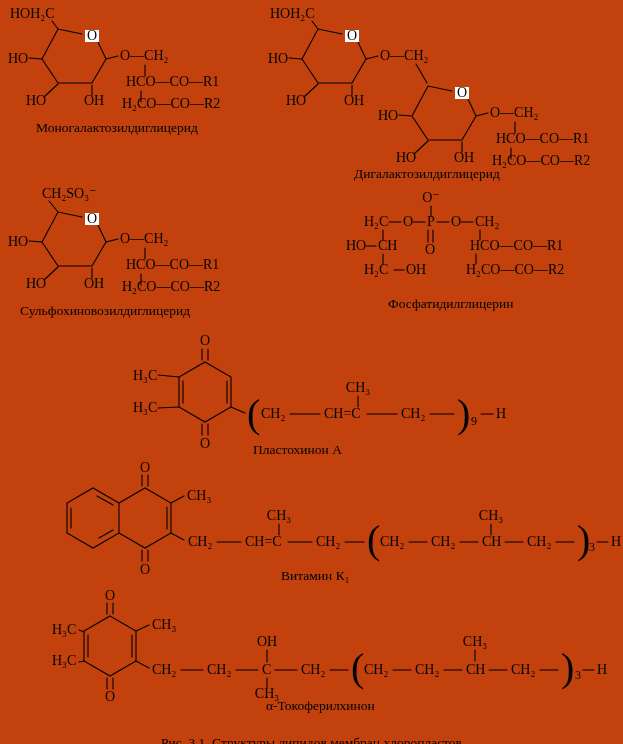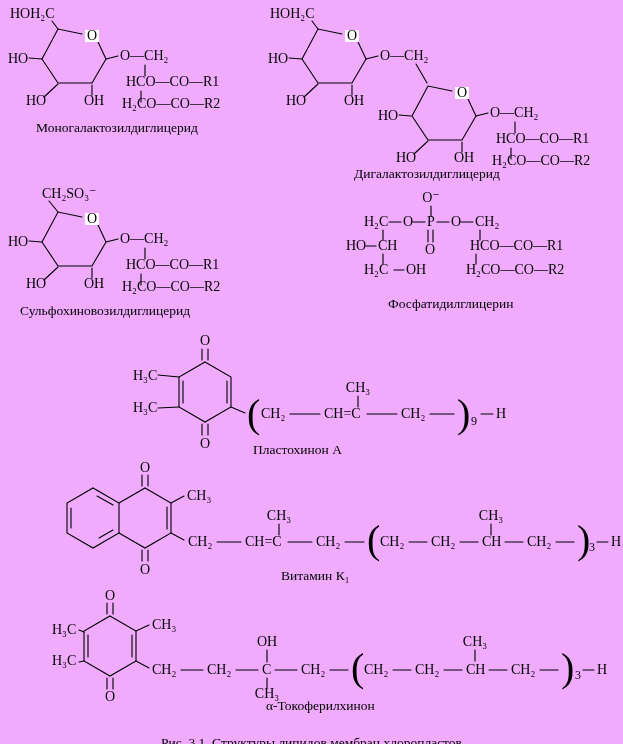--- a/index.html
+++ b/index.html
@@ -1,16 +1,16 @@
 <!DOCTYPE html>
 <html><head>
 <meta charset="utf-8">
 <style>
   html,body{margin:0;padding:0;background:#fff;}
-  .page{position:relative;width:623px;height:744px;background:#f0abfc;overflow:hidden;
+  .page{position:relative;width:623px;height:744px;background:#c2410c;overflow:hidden;
         font-family:"Liberation Serif","DejaVu Serif",serif;}
   svg{position:absolute;overflow:visible;}
   svg text{font-family:"Liberation Serif","DejaVu Serif",serif;font-size:14px;fill:#000;}
   svg text.lbl{font-size:13.5px;}
   svg text.big{font-size:40px;}
   svg text.sub{font-size:12px;}
   svg text.mid{text-anchor:middle;}
   svg path{stroke:#000;stroke-width:1.1;fill:none;stroke-linecap:round;}
   svg rect.wb{fill:#ffffff;stroke:none;}
   .caption{position:absolute;left:40px;top:735px;width:543px;text-align:center;

